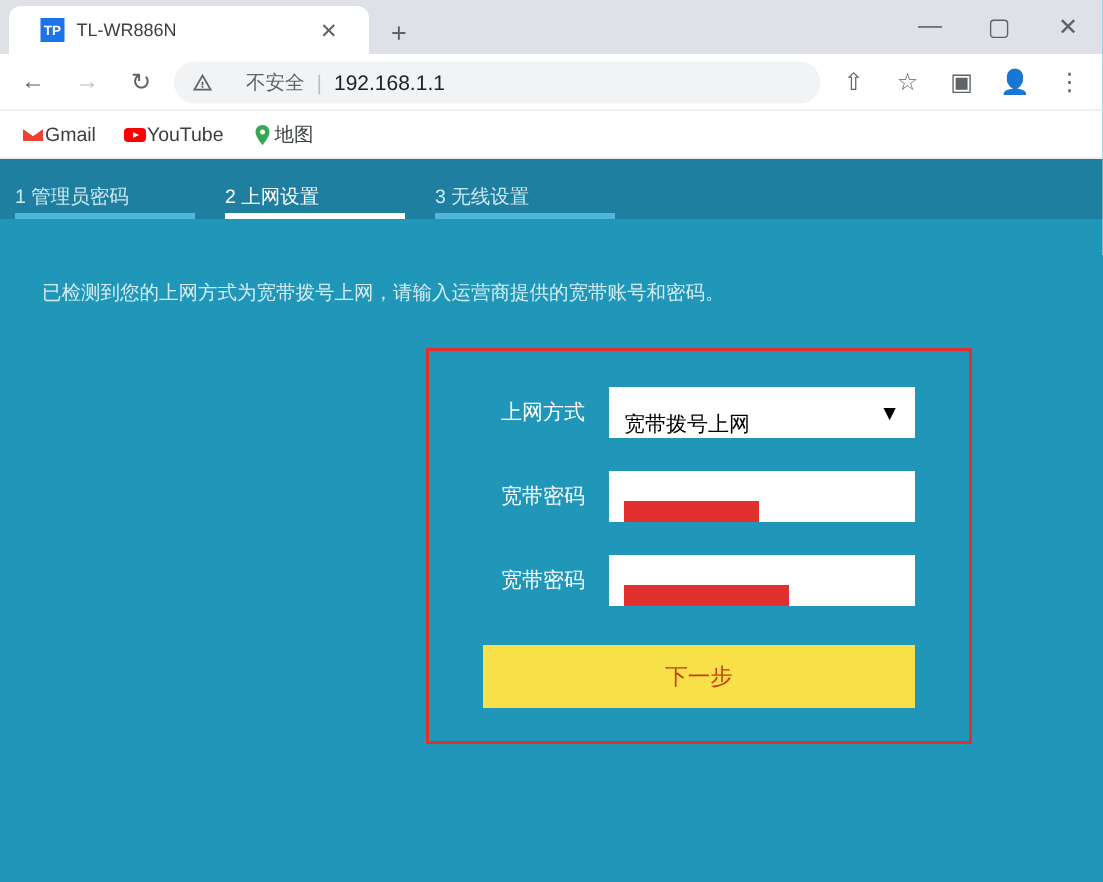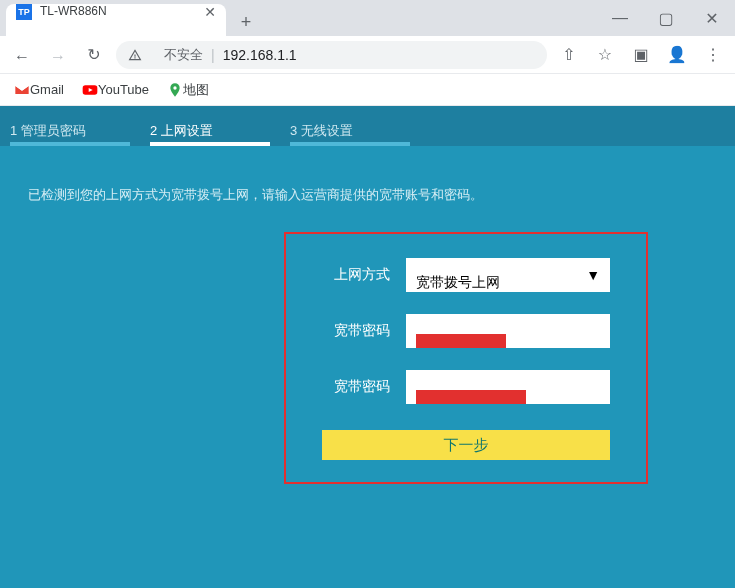--- a/index.html
+++ b/index.html
@@ -1,20 +1,20 @@
 <!DOCTYPE html>
 <html><head>
 <meta charset="utf-8">
 <style>
 * { margin:0; padding:0; box-sizing:border-box; font-family:"Microsoft YaHei",Arial,sans-serif; }
 body { width:735px; height:588px; background:#fff; overflow:hidden; }
 
 
 .titlebar { height:36px; background:#dee1e6; display:flex; align-items:flex-end; }
-.tab { background:#fff; height:32px; width:220px; margin-left:6px; border-radius:8px 8px 0 0; display:flex; align-items:flex-start; padding:0 10px; gap:8px; font-size:12px; color:#3c4043; }
+.tab { background:#fff; height:32px; width:240px; margin-left:6px; border-radius:8px 8px 0 0; display:flex; align-items:center; padding:0 21px; gap:8px; font-size:12px; color:#3c4043; }
 .tab-icon { width:16px; height:16px; background:#1a73e8; color:#fff; font-size:9px; display:flex; align-items:center; justify-content:center; font-weight:bold; }
 .tab-close { margin-left:auto; color:#5f6368; font-size:14px; cursor:pointer; }
 .newtab { width:28px; height:28px; display:flex; align-items:center; justify-content:center; color:#5f6368; font-size:18px; margin-left:6px; cursor:pointer; }
 .winctrl { margin-left:auto; display:flex; height:36px; }
 .winbtn { width:46px; display:flex; align-items:center; justify-content:center; color:#5f6368; cursor:pointer; }
 
 .addrbar { height:38px; background:#fff; display:flex; align-items:center; padding:0 8px; gap:8px; border-bottom:1px solid #e8eaed; }
 .navbtn { width:28px; height:28px; display:flex; align-items:center; justify-content:center; color:#5f6368; border-radius:50%; cursor:pointer; }
 .navbtn.disabled { color:#bdc1c6; }
 .omnibox { flex:1; height:28px; background:#f1f3f4; border-radius:14px; display:flex; align-items:center; padding:0 12px; gap:8px; font-size:14px; color:#202124; }
@@ -39,21 +39,21 @@
 .content { padding:40px 28px 0 28px; }
 h1 { color:#fff; font-size:26px; font-weight:bold; margin-bottom:34px; }
 .desc { color:#d4edf4; font-size:13px; margin-bottom:28px; }
 
 .formbox { border:2px solid #e2302f; background:#2096b9; padding:24px 36px 22px 36px; width:364px; margin-left:256px; }
 .row { display:flex; align-items:center; margin-bottom:22px; gap:16px; }
 .row label { width:68px; color:#fff; font-size:14px; text-align:right; }
 .select, .txt { flex:1; height:34px; background:#fff; border:none; font-size:14px; padding:0 10px; display:flex; align-items:flex-end; position:relative; }
 .select .caret { position:absolute; right:10px; top:50%; transform:translateY(-50%); }
 .txt .redact { background:#e2302f; color:#e2302f; height:14px; display:inline-block; }
-.btn-next { height:30px; background:#f8e048; color:#0f766e; font-size:15px; display:flex; align-items:center; justify-content:center; cursor:pointer; margin-top:26px; margin-left:0; }
+.btn-next { height:42px; background:#f8e048; color:#c2410c; font-size:15px; display:flex; align-items:center; justify-content:center; cursor:pointer; margin-top:26px; margin-left:0; }
 </style>
 </head>
 <body>
 
 <div class="titlebar">
   <div class="tab">
     <span class="tab-icon">TP</span>
     <span>TL-WR886N</span>
     <span class="tab-close">✕</span>
   </div>

